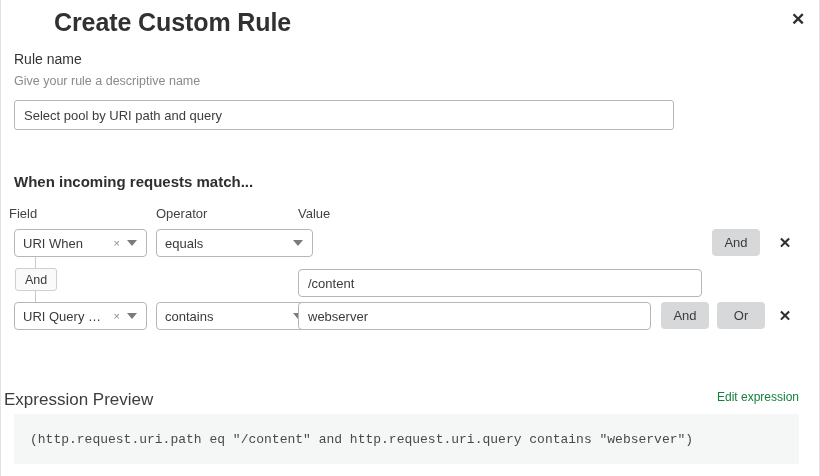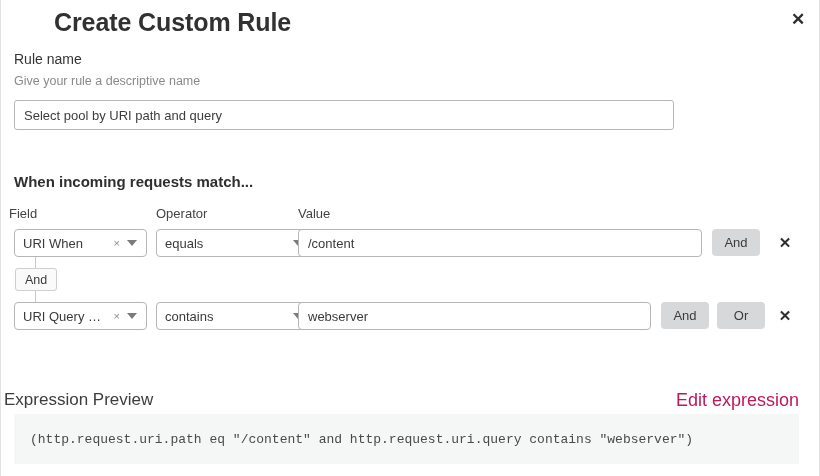--- a/index.html
+++ b/index.html
@@ -139,21 +139,21 @@
     height: 28px;
     border: 1px solid #b6b6b6;
     border-radius: 4px;
     background: #ffffff;
     font-size: 13px;
     color: #3a3a3a;
     padding: 0 9px;
     font-family: "Liberation Sans", sans-serif;
     outline: none;
   }
-  .value-input.v1 { left: 297px; width: 404px; }
+  .value-input.v1 { left: 297px; width: 404px; margin-top: 40px; }
   .value-input.v2 { left: 297px; width: 353px; }
 
   
   .logic-btn {
     position: absolute;
     height: 27px;
     min-width: 48px;
     border: none;
     border-radius: 4px;
     background: #d7d8d9;
@@ -207,22 +207,22 @@
   
   .exp-label {
     position: absolute;
     left: 3px; top: 390px;
     font-size: 17px;
     color: #3d3d3d;
   }
   .exp-edit-link {
     position: absolute;
     right: 20px; top: 390px;
-    font-size: 18px;
-    color: #be185d;
+    font-size: 12px;
+    color: #15803d;
     text-decoration: none;
     cursor: pointer;
   }
   .exp-code {
     position: absolute;
     left: 13px; top: 414px;
     width: 785px; height: 50px;
     background: #f5f6f6;
     display: flex;
     align-items: center;

